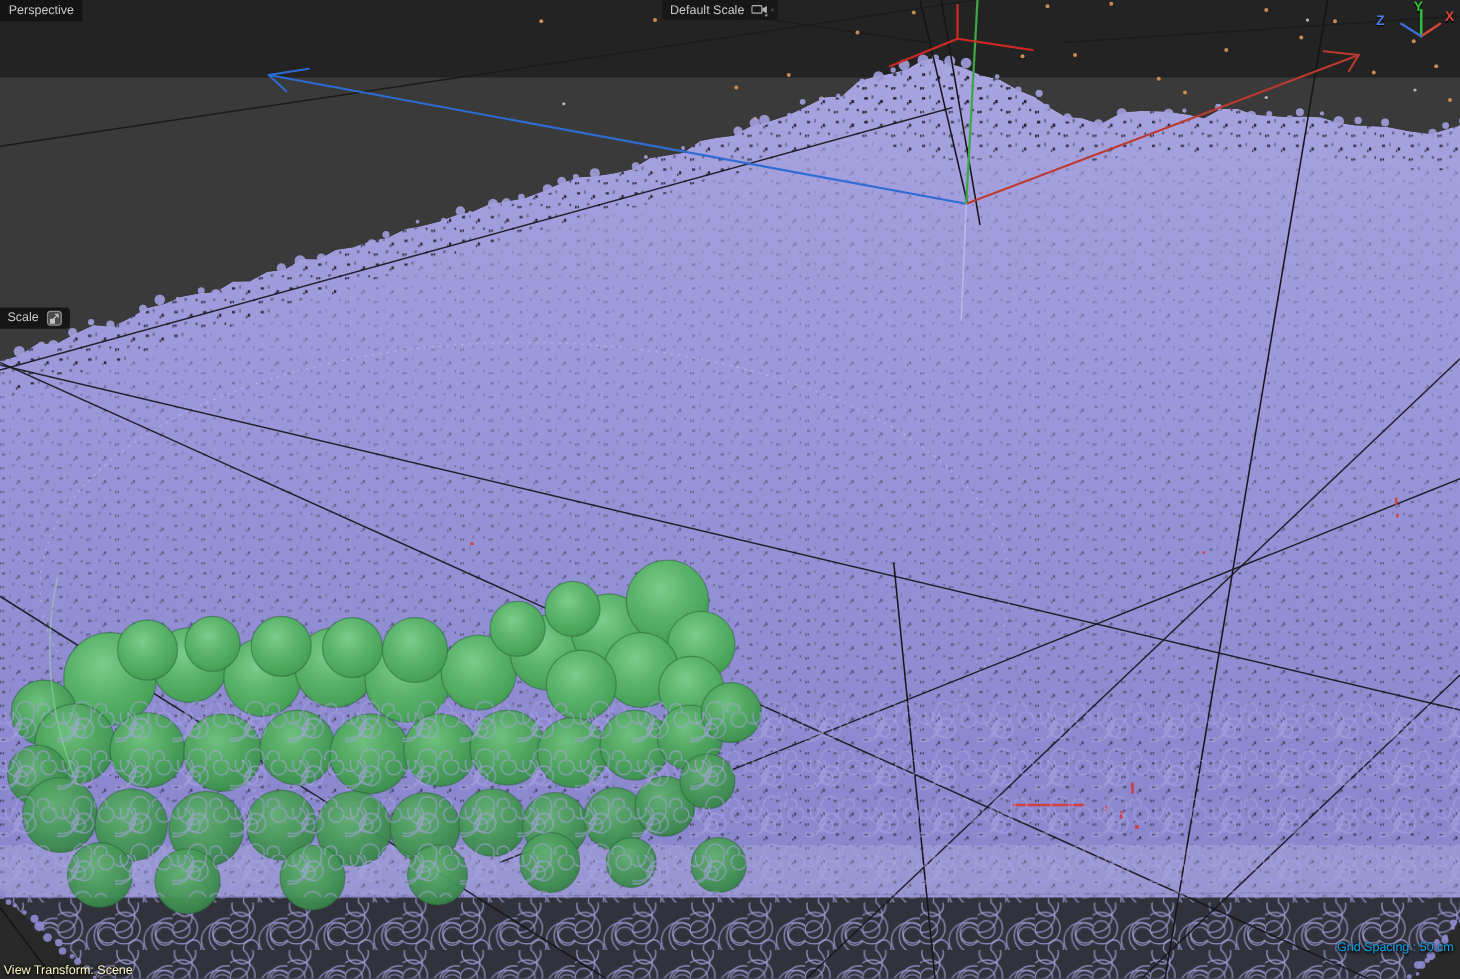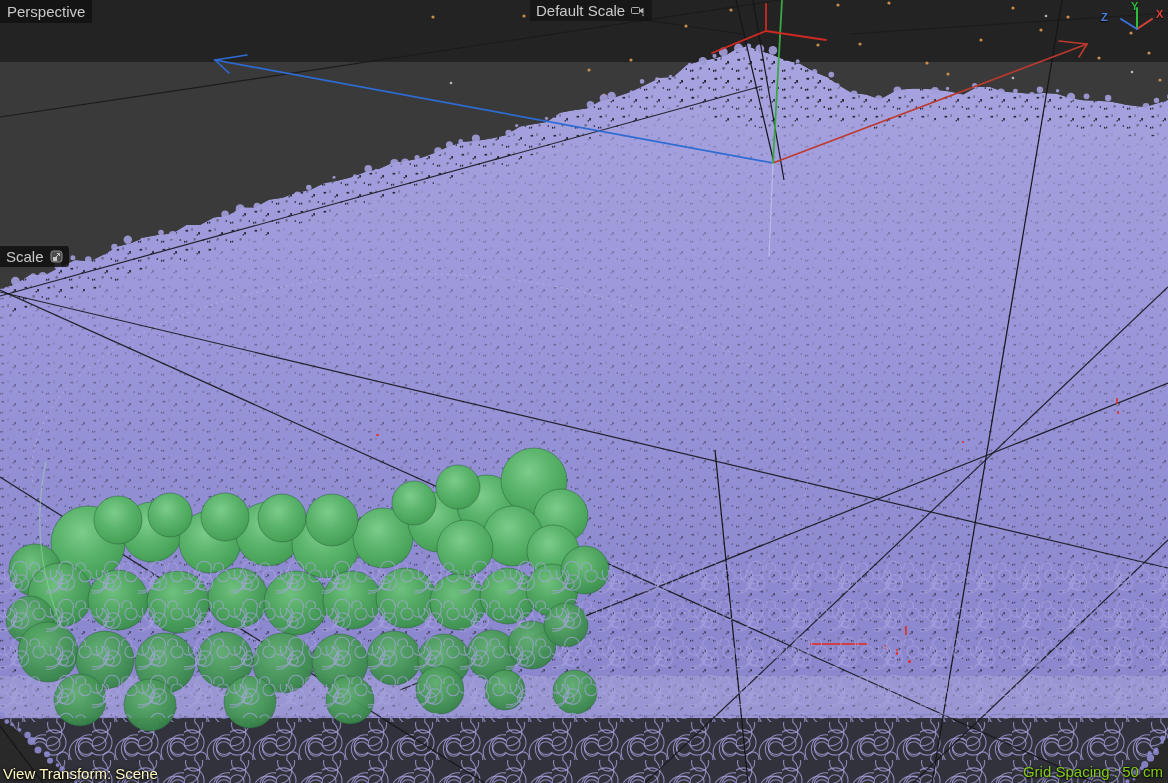--- a/index.html
+++ b/index.html
@@ -1,28 +1,28 @@
 <!DOCTYPE html>
 <html><head>
 <meta charset="utf-8">
 <style>
   html,body{margin:0;padding:0;}
   body{width:1168px;height:783px;position:relative;overflow:hidden;background:#232323;
        font-family:"Liberation Sans",sans-serif;}
   #viewport{position:absolute;inset:0;}
   svg#scene{position:absolute;left:0;top:0;}
-  .hud{position:absolute;font-size:15px;color:#c9c9c9;white-space:nowrap;z-index:5;text-align:center;}
+  .hud{position:absolute;font-size:10px;color:#c9c9c9;white-space:nowrap;z-index:5;text-align:center;}
   .hud-box{background:rgba(18,18,18,0.85);padding:3px 7px;}
   #cam-hud{left:530px;top:0;background:rgba(20,20,20,0.72);padding:2px 6px;
            display:flex;align-items:center;gap:6px;}
   #persp-hud{left:0;top:0;}
   #scale-hud{left:0;top:246px;border-radius:0 3px 3px 0;background:rgba(16,16,16,0.85);
              padding:2px 6px;display:flex;align-items:center;gap:6px;}
   #vt-hud{left:3px;bottom:1px;color:#fef9c3;text-shadow:0 1px 2px #000,0 0 3px #000;}
-  #gs-hud{right:5px;bottom:3px;color:#84cc16;text-shadow:0 1px 2px #000,0 0 3px #000;}
+  #gs-hud{right:5px;bottom:19px;color:#0ea5e9;text-shadow:0 1px 2px #000,0 0 3px #000;}
   .axis-label{position:absolute;font-size:11px;font-weight:bold;z-index:6;
               text-shadow:0 1px 1px #000;}
   #ax-y{left:1131px;top:0px;color:#2fbe39;}
   #ax-x{left:1156px;top:8px;color:#e04438;}
   #ax-z{left:1101px;top:11px;color:#4a7fe0;}
   .icon{display:inline-block;line-height:0;}
 </style>
 </head>
 <body>
 

